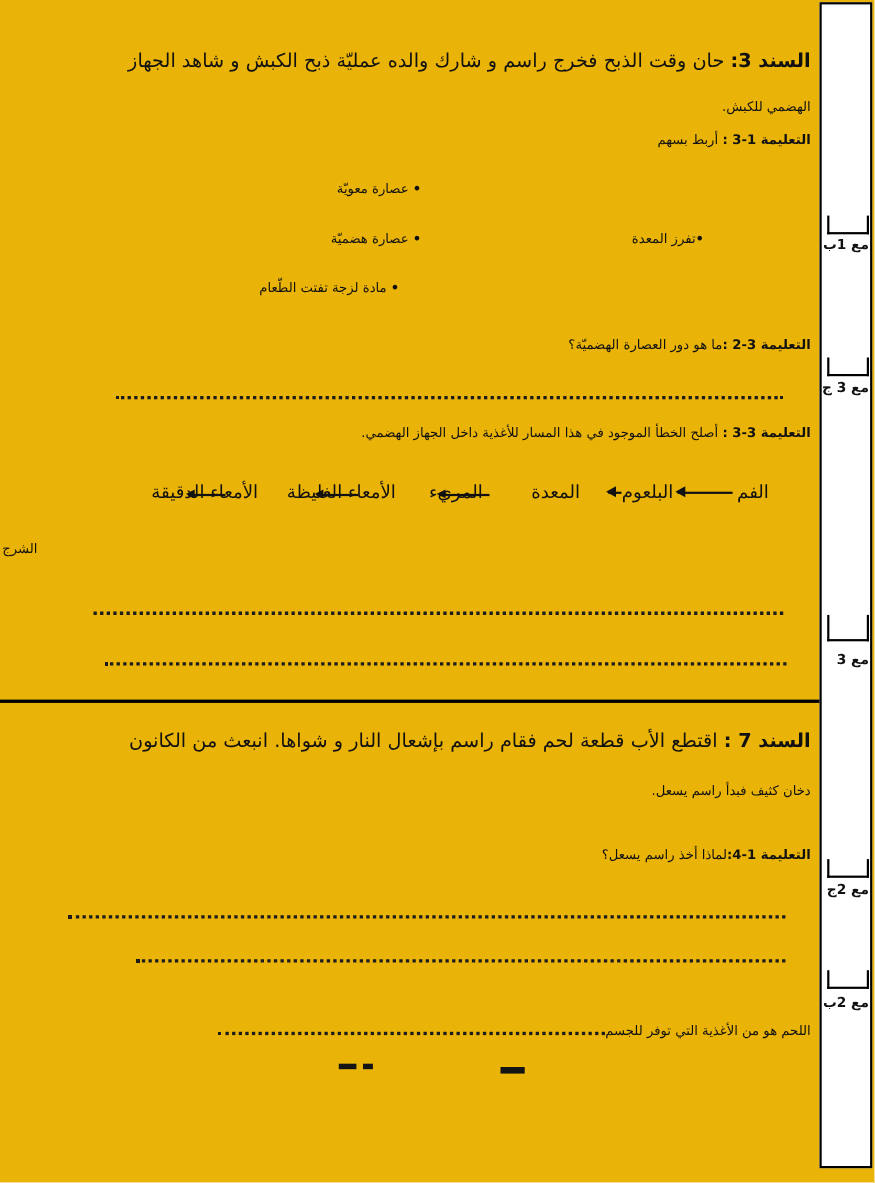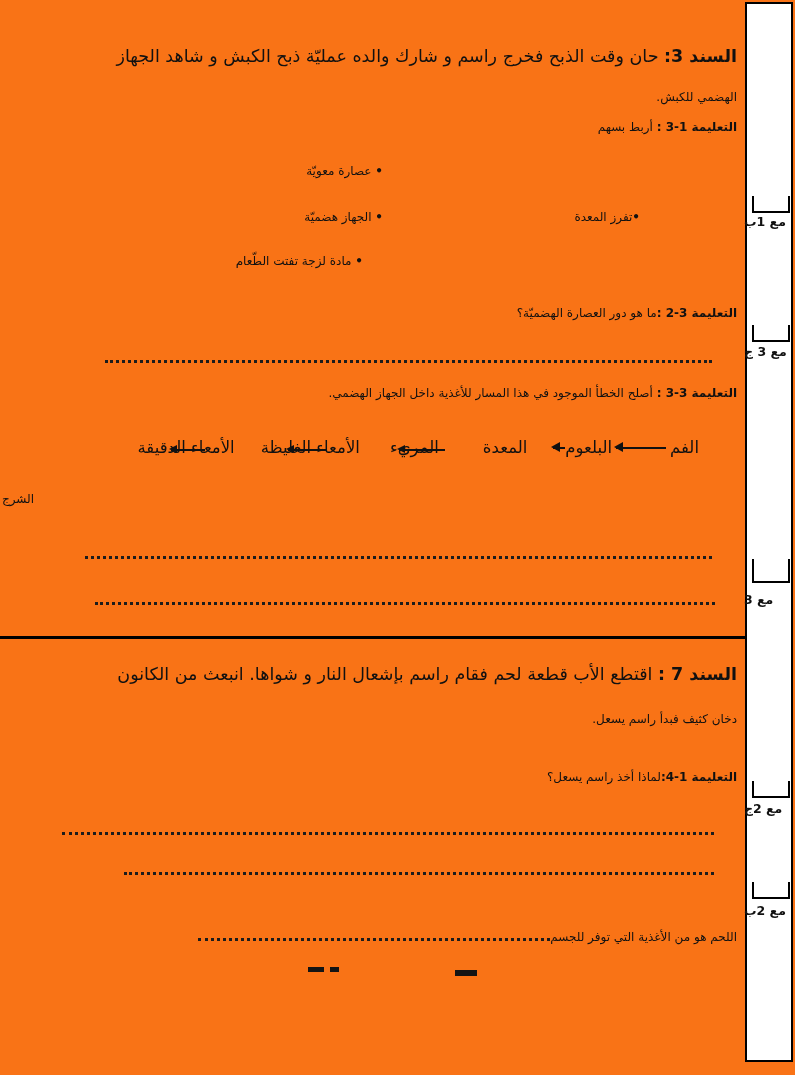--- a/index.html
+++ b/index.html
@@ -1,26 +1,26 @@
 <!DOCTYPE html>
 <html><head>
 <meta charset="utf-8">
 <style>
   html,body{margin:0;padding:0;background:#fff;}
-  .page{position:relative;width:795px;height:1075px;background:#f97316;overflow:hidden;
+  .page{position:relative;width:795px;height:1075px;background:#eab308;overflow:hidden;
         font-family:"DejaVu Sans",sans-serif;color:#111;direction:rtl;}
   .abs{position:absolute;}
   .t{font-size:12px;white-space:nowrap;}
   .big{font-size:17.5px;}
   .b{font-weight:bold;}
   .dots{border-bottom:3px dotted #1c1c1c;height:4px;}
   .sep{background:#000;height:3px;}
   .marginbox{border:2px solid #000;background:#fff;}
   .bracket{border:2px solid #000;border-top:none;width:34px;height:15px;}
-  .mlabel{font-size:12.5px;font-weight:bold;white-space:nowrap;text-align:left;width:46px;}
+  .mlabel{font-size:12.5px;font-weight:bold;white-space:nowrap;text-align:right;width:46px;}
   .pathrow{display:flex;align-items:center;direction:rtl;font-size:16.5px;}
   .w{position:relative;white-space:nowrap;}
   .shaft{height:2px;background:#111;position:relative;}
   .shaft::before{content:"";position:absolute;left:-2px;top:-5px;
     border-right:9px solid #111;border-top:5px solid transparent;border-bottom:5px solid transparent;}
   .ovl{position:absolute;height:2px;background:#111;top:11px;}
   .ovl::before{content:"";position:absolute;left:-2px;top:-4px;
     border-right:8px solid #111;border-top:4px solid transparent;border-bottom:4px solid transparent;}
   .sp{height:1px;}
   .mark{position:absolute;background:#141414;}
@@ -47,21 +47,21 @@
 
   <div class="abs t" style="top:210px;right:155px">
     <span class="bullet">•</span><span>تفرز المعدة</span>
   </div>
   <div class="abs t" style="top:164px;right:412px">
     <span class="bullet">•</span>
     <span>عصارة معويّة</span>
   </div>
   <div class="abs t" style="top:210px;right:412px">
     <span class="bullet">•</span>
-    <span>الجهاز هضميّة</span>
+    <span>عصارة هضميّة</span>
   </div>
   <div class="abs t" style="top:254px;right:432px">
     <span class="bullet">•</span>
     <span>مادة لزجة تفتت الطّعام</span>
   </div>
 
   <div class="abs t" style="top:306px;right:58px">
     <span class="b">التعليمة 3-2 :</span><span>ما هو دور العصارة الهضميّة؟</span>
   </div>
 

